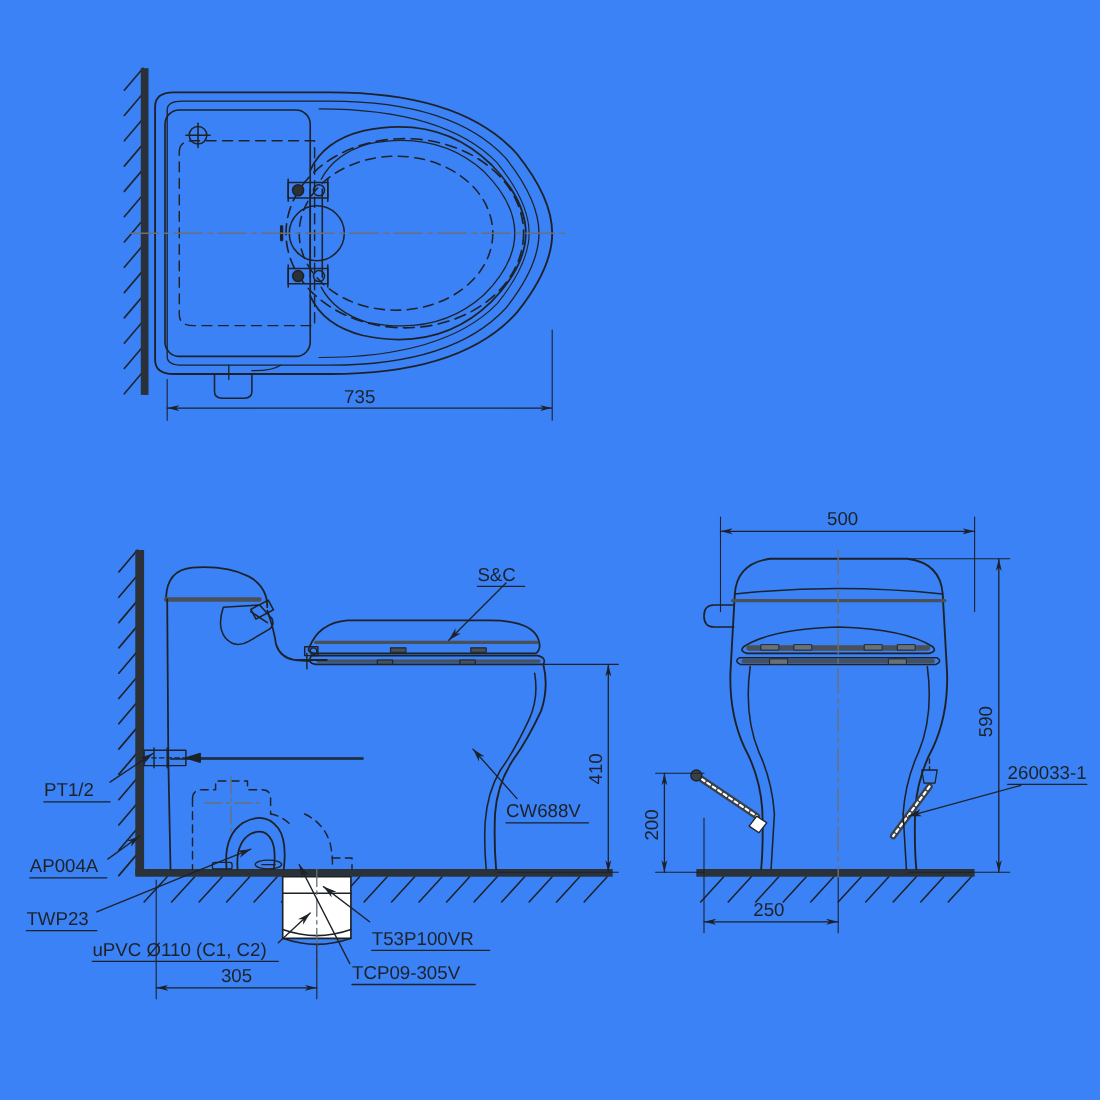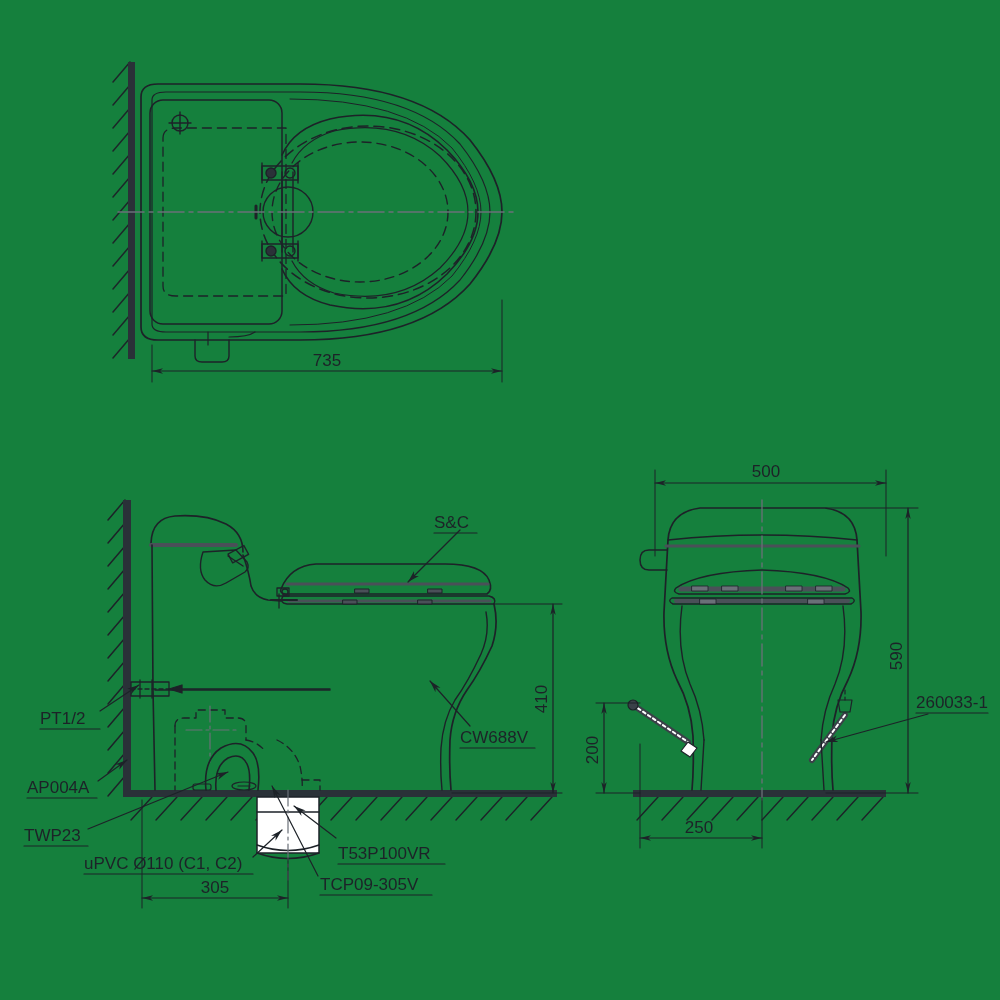--- a/index.html
+++ b/index.html
@@ -1,18 +1,18 @@
 <!DOCTYPE html>
 <html><head>
 <meta charset="utf-8">
 <style>
   html,body{margin:0;padding:0;background:#ffffff;}
   body{width:1000px;height:1000px;overflow:hidden;
        font-family:"Liberation Sans", sans-serif;color:#1d2228;}
-  #sheet{position:relative;width:1000px;height:1000px;background:#15803d;}
+  #sheet{position:relative;width:1000px;height:1000px;background:#3b82f6;}
   svg{display:block;}
   .lbl{font-family:"Liberation Sans", sans-serif;font-size:17px;fill:#1d2228;}
   .dim{font-family:"Liberation Sans", sans-serif;font-size:17px;fill:#1d2228;}
 </style>
 </head>
 <body>
 
 <div id="sheet">
 <svg width="1000" height="1000" viewBox="0 0 1000 1000">
 

